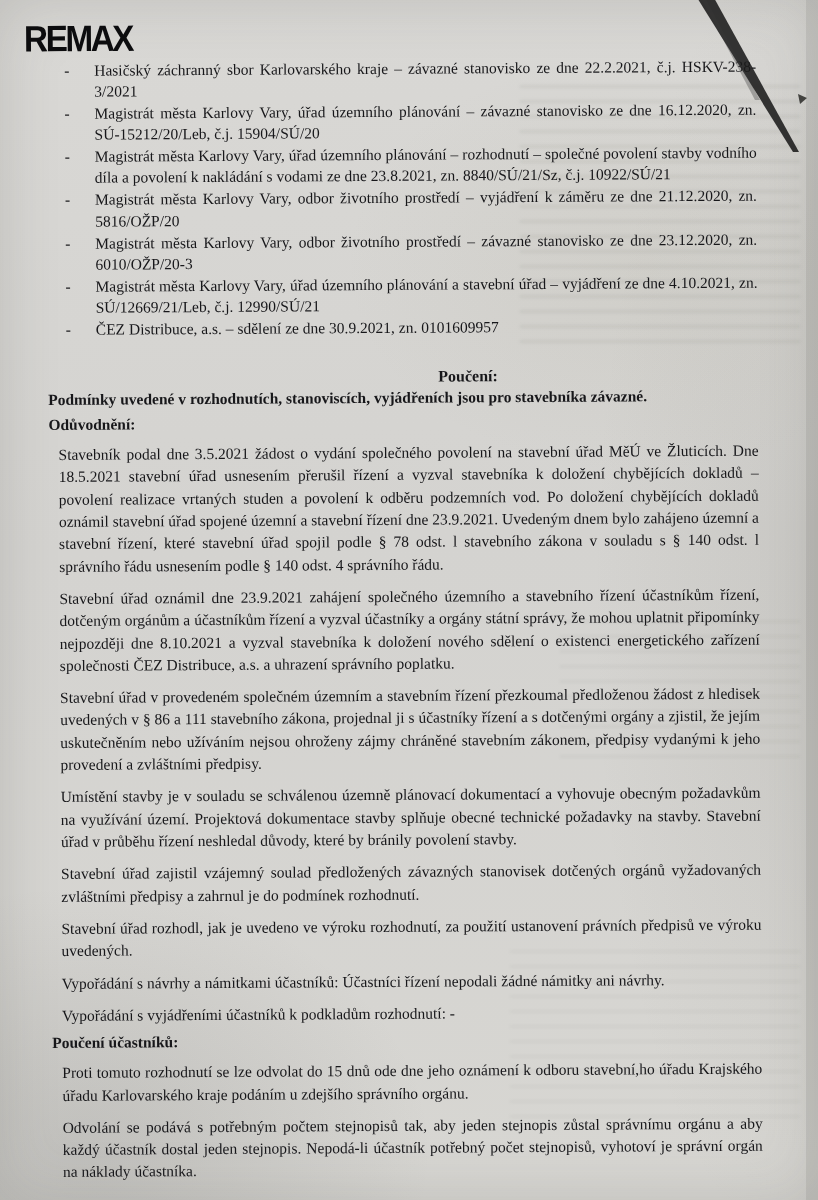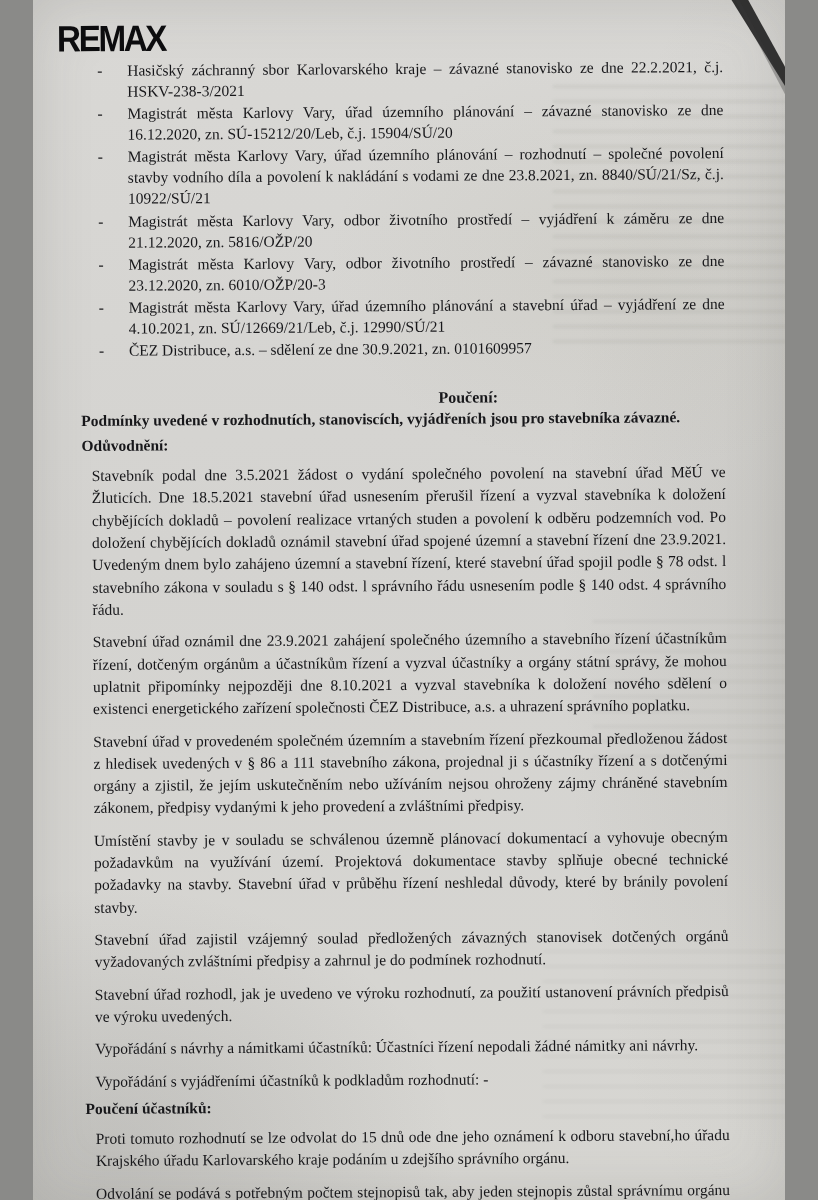--- a/index.html
+++ b/index.html
@@ -1,18 +1,18 @@
 <!DOCTYPE html>
 <html><head>
 <meta charset="utf-8">
 <style>
   html, body { margin: 0; padding: 0; background: #8a8a88; }
   .page {
     position: relative;
-    width: 752px;
+    width: 818px;
     height: 1200px;
     margin: 0 auto;
     background:
       radial-gradient(ellipse 420px 300px at 78% 22%, rgba(150,145,118,0.10), transparent 70%),
       radial-gradient(ellipse 500px 380px at 10% 96%, rgba(90,90,88,0.18), transparent 70%),
       radial-gradient(ellipse 300px 900px at 100% 50%, rgba(120,118,110,0.12), transparent 75%),
       linear-gradient(178deg, #d9d8d5 0%, #d4d3d0 45%, #d7d6d2 100%);
     overflow: hidden;
     font-family: "Liberation Serif", "DejaVu Serif", serif;
     color: #17171a;

